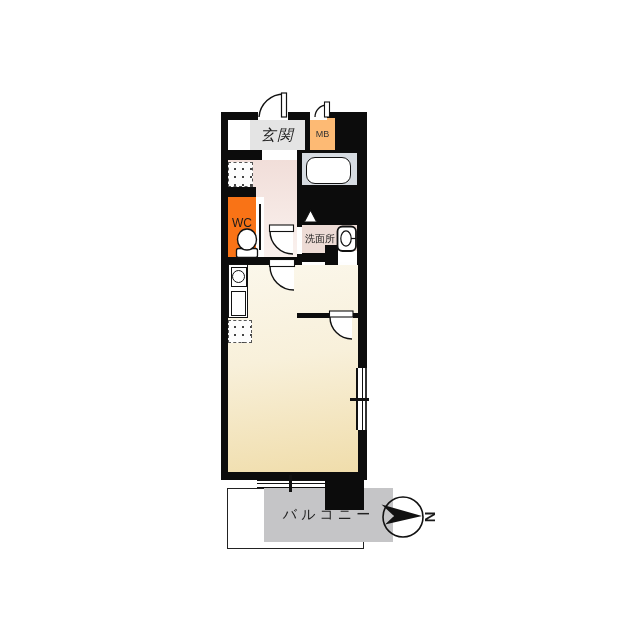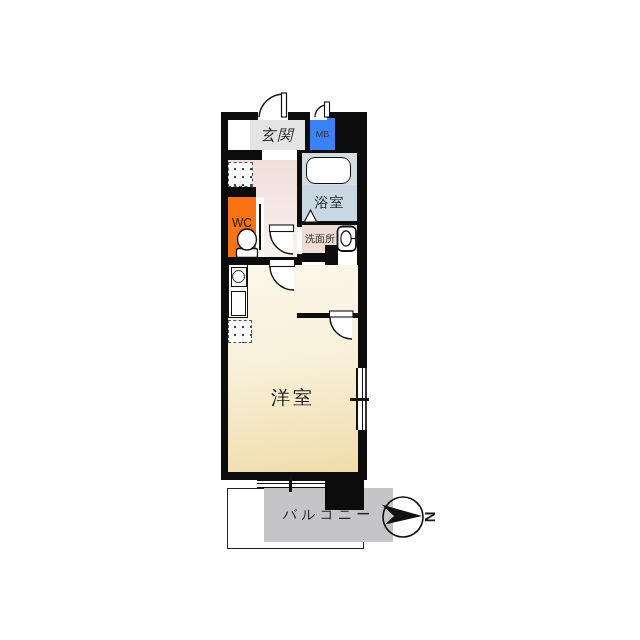--- a/index.html
+++ b/index.html
@@ -4,21 +4,21 @@
 <style>
   html,body{margin:0;padding:0;background:#ffffff;}
   #stage{position:relative;width:640px;height:640px;background:#ffffff;overflow:hidden;
          font-family:"Liberation Sans","DejaVu Sans",sans-serif;color:#111;}
   .abs{position:absolute;box-sizing:border-box;}
   .lbl{display:flex;align-items:center;justify-content:center;color:#1a1a1a;}
   
   .unit{left:221px;top:112px;width:146px;height:368px;background:#0c0c0c;}
   .genkan-white{left:228px;top:120px;width:22px;height:30px;background:#ffffff;}
   .genkan{left:250px;top:120px;width:55px;height:30px;background:#e4e4e4;font-size:15px;letter-spacing:2px;font-style:italic;}
-  .mb{left:310px;top:118px;width:25px;height:32px;background:#3b82f6;font-size:9px;color:#333;}
+  .mb{left:310px;top:118px;width:25px;height:32px;background:#fdba74;font-size:9px;color:#333;}
   .step{left:262px;top:150px;width:36px;height:10px;background:#ffffff;}
   .hallway{left:228px;top:160px;width:69px;height:97px;background:linear-gradient(180deg,#f1ded9,#faf1ee);}
   .dots{background-color:#fdfdfd;border:1px dashed #555;
         background-image:radial-gradient(circle,#444 1px,transparent 1.3px);background-size:8px 8px;background-position:2px 2px;}
   .dots1{left:228px;top:162px;width:25px;height:25px;}
   .dots2{left:228px;top:320px;width:24px;height:23px;}
   .wc-wall{left:228px;top:187px;width:28px;height:10px;background:#0c0c0c;}
   .wc{left:228px;top:197px;width:28px;height:60px;background:#f97316;align-items:flex-start;font-size:12px;padding-top:19px;}
   .wc-door{left:256px;top:197px;width:8px;height:60px;background:#ffffff;}
   .wc-door span{position:absolute;left:3px;top:7px;width:2px;height:46px;background:#111;}
@@ -73,41 +73,35 @@
   <div class="abs lbl wc">
       <span>WC</span>
     </div>
   <div class="abs wc-door">
       <span></span>
     </div>
 
   <div class="abs bath-wall"></div>
   <div class="abs tubroom"></div>
   <div class="abs tub"></div>
-  <div class="abs lbl bath">
-      <span>浴室</span>
-    </div>
   <div class="abs lbl washroom">
       <span>洗面所</span>
     </div>
   <div class="abs bath-wall-gap"></div>
 
   <div class="abs white-strip"></div>
   <div class="abs lbl wic">
     <span>ウォークイン</span>
     <span>クローゼット</span>
   </div>
   <div class="abs block"></div>
 
   <div class="abs main"></div>
   <div class="abs wic-wall"></div>
   <div class="abs wic-gap"></div>
-  <div class="abs lbl main-lbl">
-      <span>洋室</span>
-    </div>
   <div class="abs kitchen">
     <div class="k-top"></div>
     <div class="k-circle"></div>
     <div class="k-bottom"></div>
   </div>
   <div class="abs dots dots2"></div>
 
   <div class="abs rwindow">
       <span></span>
     </div>

